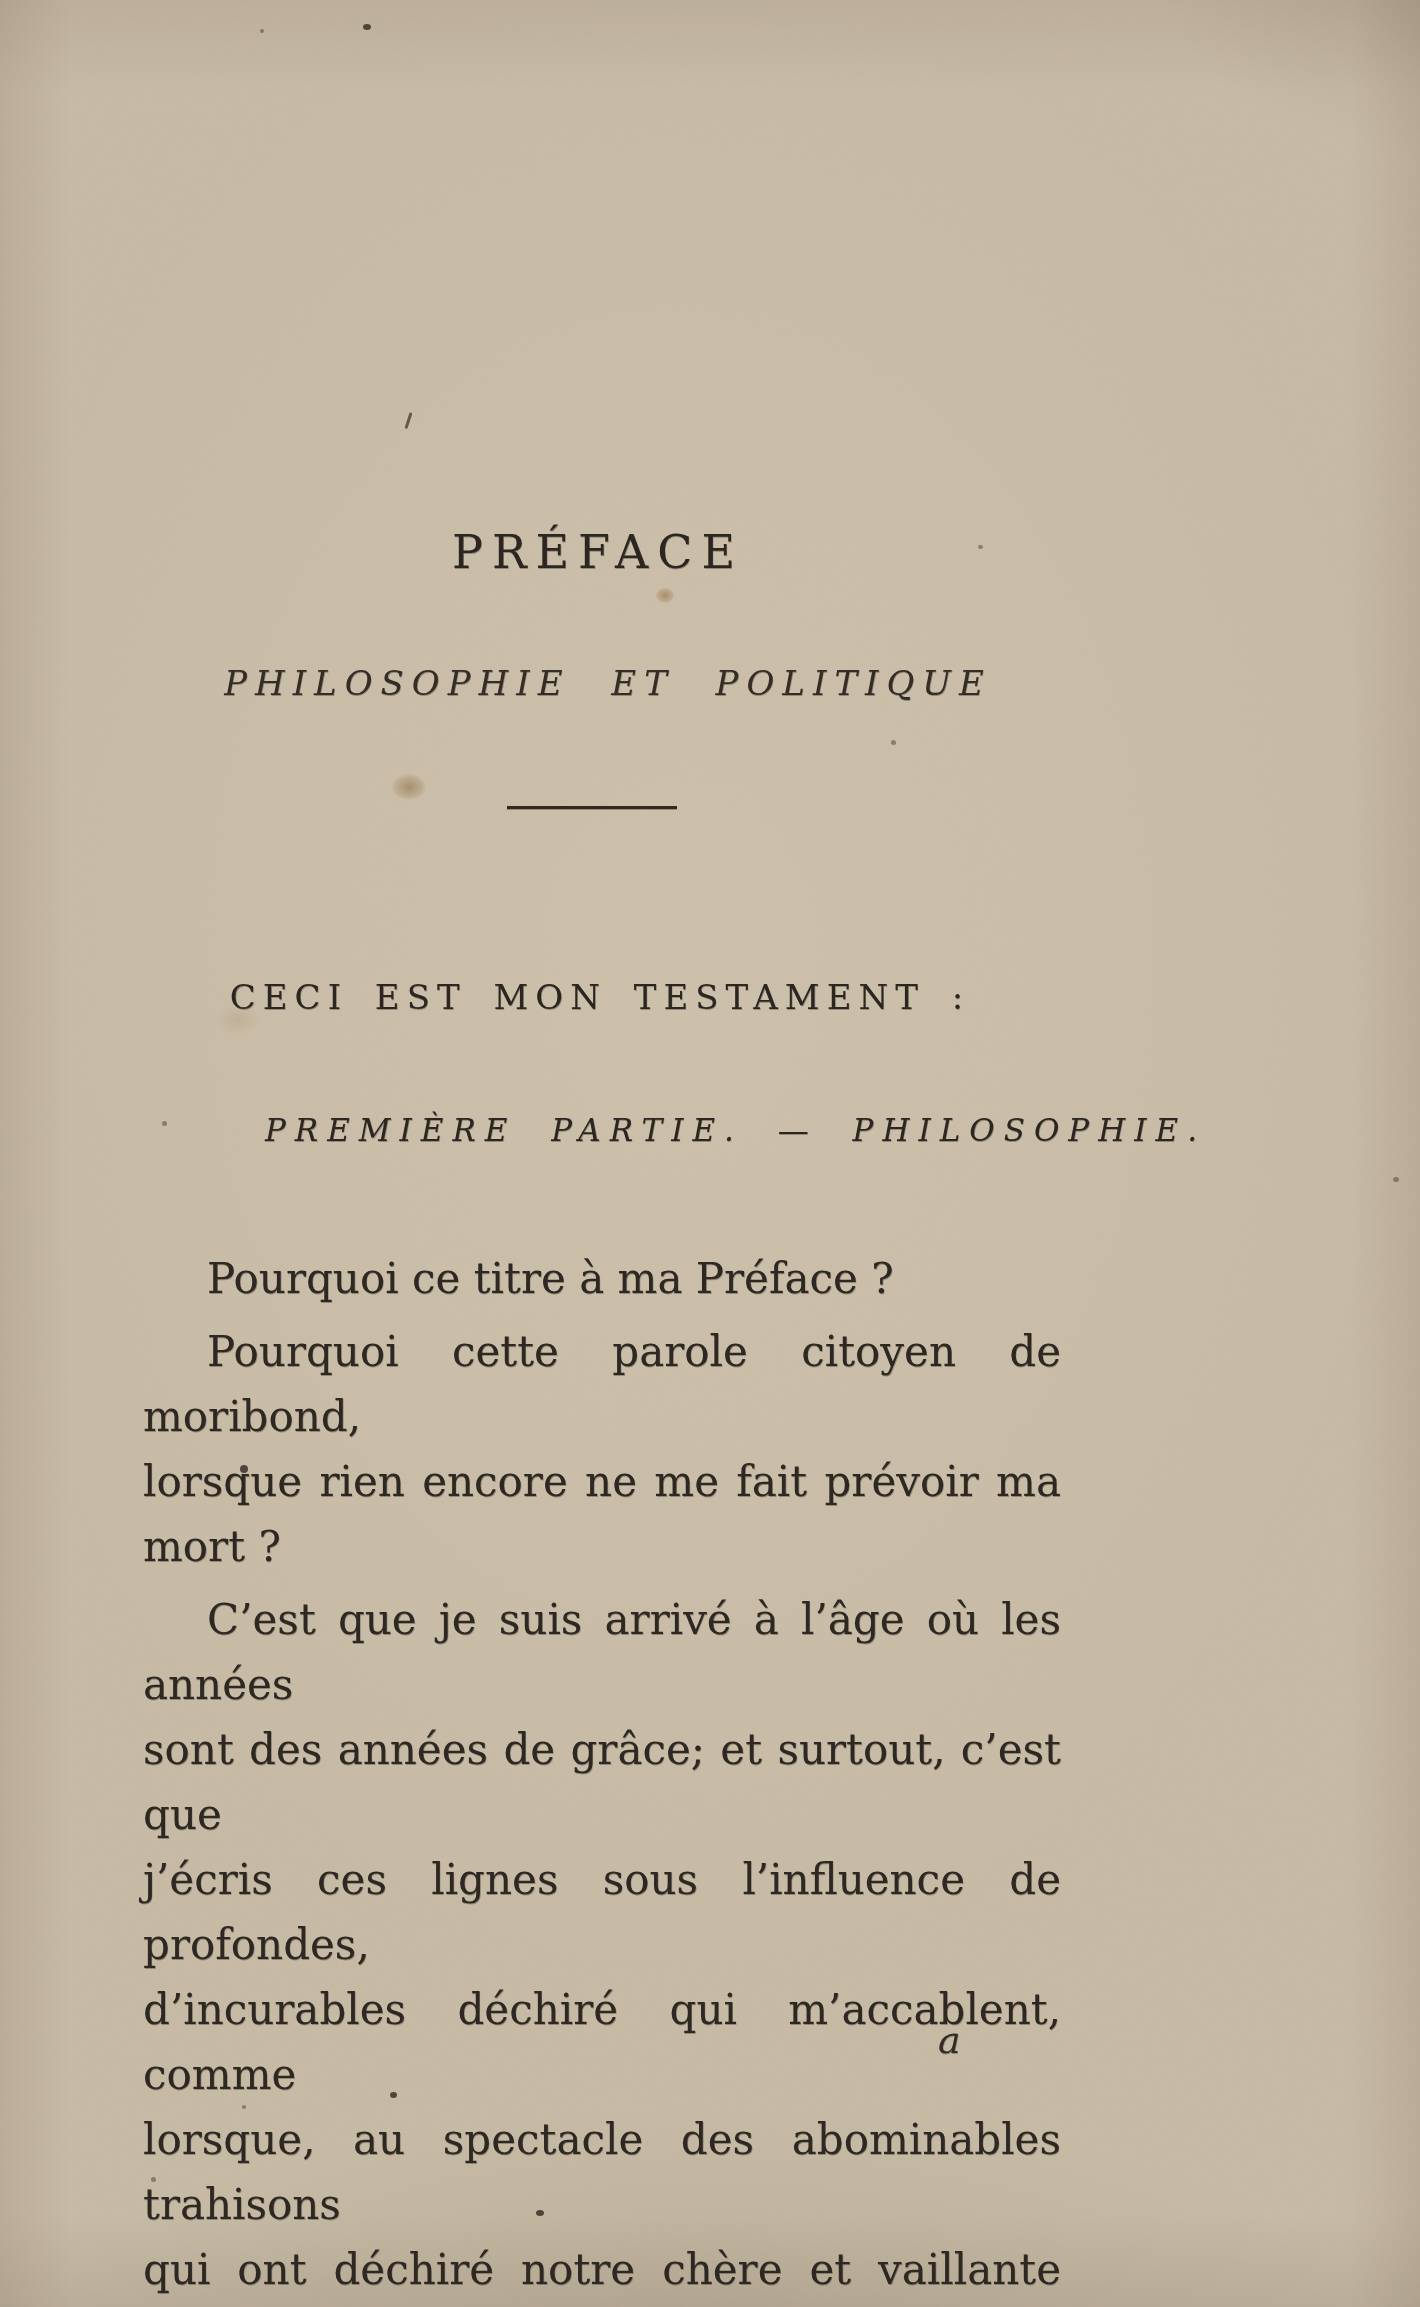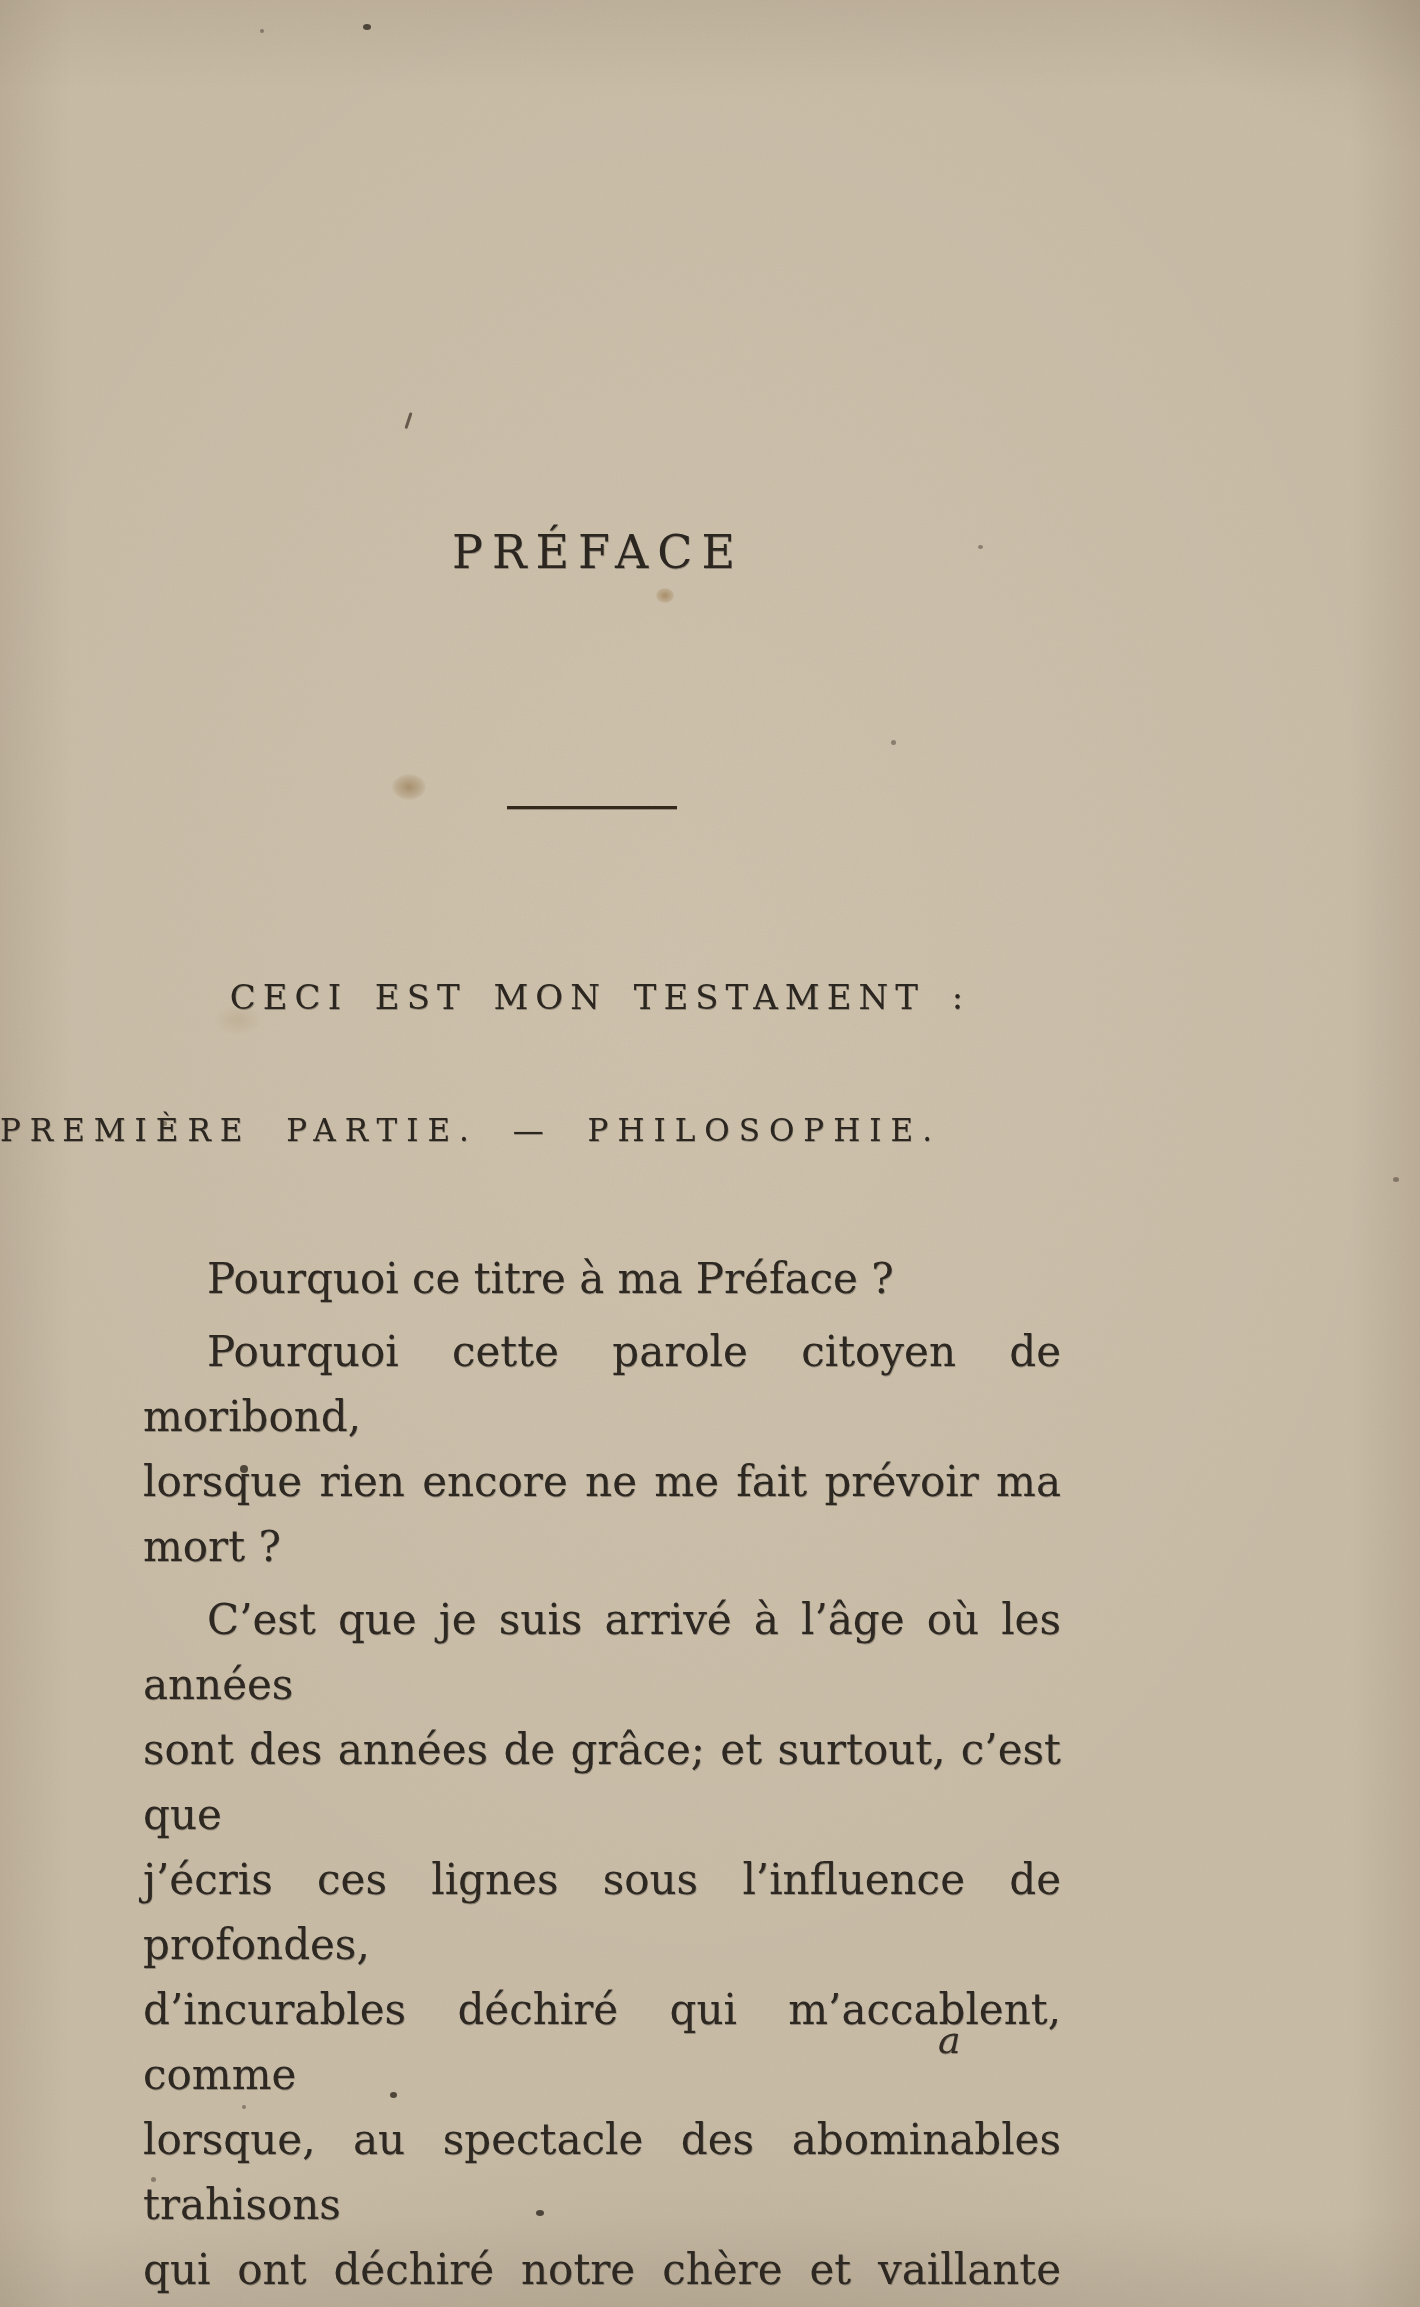--- a/index.html
+++ b/index.html
@@ -77,26 +77,27 @@
     letter-spacing: 7px;
     word-spacing: 9px;
     line-height: 42px;
     color: #2b2620;
   }
   .h-partie {
     position: absolute;
     left: 0;
     top: 1110px;
     width: 1206px;
-    text-align: left;
+    text-align: right;
     font-size: 31px;
     letter-spacing: 9px;
     word-spacing: 16px;
     line-height: 40px;
     color: #2b2620;
+    font-style: italic;
   }
   .body-text {
     position: absolute;
     left: 143px;
     top: 1238px;
     width: 918px;
     font-size: 42px;
     line-height: 65px;
     color: #2d2822;
   }
@@ -172,20 +173,21 @@
       <feColorMatrix type="saturate" values="0"></feColorMatrix>
       <feComponentTransfer>
         <feFuncA type="linear" slope="0.10" intercept="0"></feFuncA>
       </feComponentTransfer>
     </filter>
     <rect width="100%" height="100%" filter="url(#grain-filter)"></rect>
   </svg>
 
   <div class="title ink">PRÉFACE</div>
 
+  <div class="subtitle ink">PHILOSOPHIE ET POLITIQUE</div>
 
   <div class="rule"></div>
 
   <div class="h-testament ink">CECI EST MON TESTAMENT :</div>
 
   <div class="h-partie ink">PREMIÈRE PARTIE. — PHILOSOPHIE.</div>
 
   <div class="body-text" id="body-text">
       <div class="body-line ink indent para-start">Pourquoi ce titre à ma Préface ?</div>
       <div class="body-line ink justify indent para-start">Pourquoi cette parole citoyen de moribond,</div>

